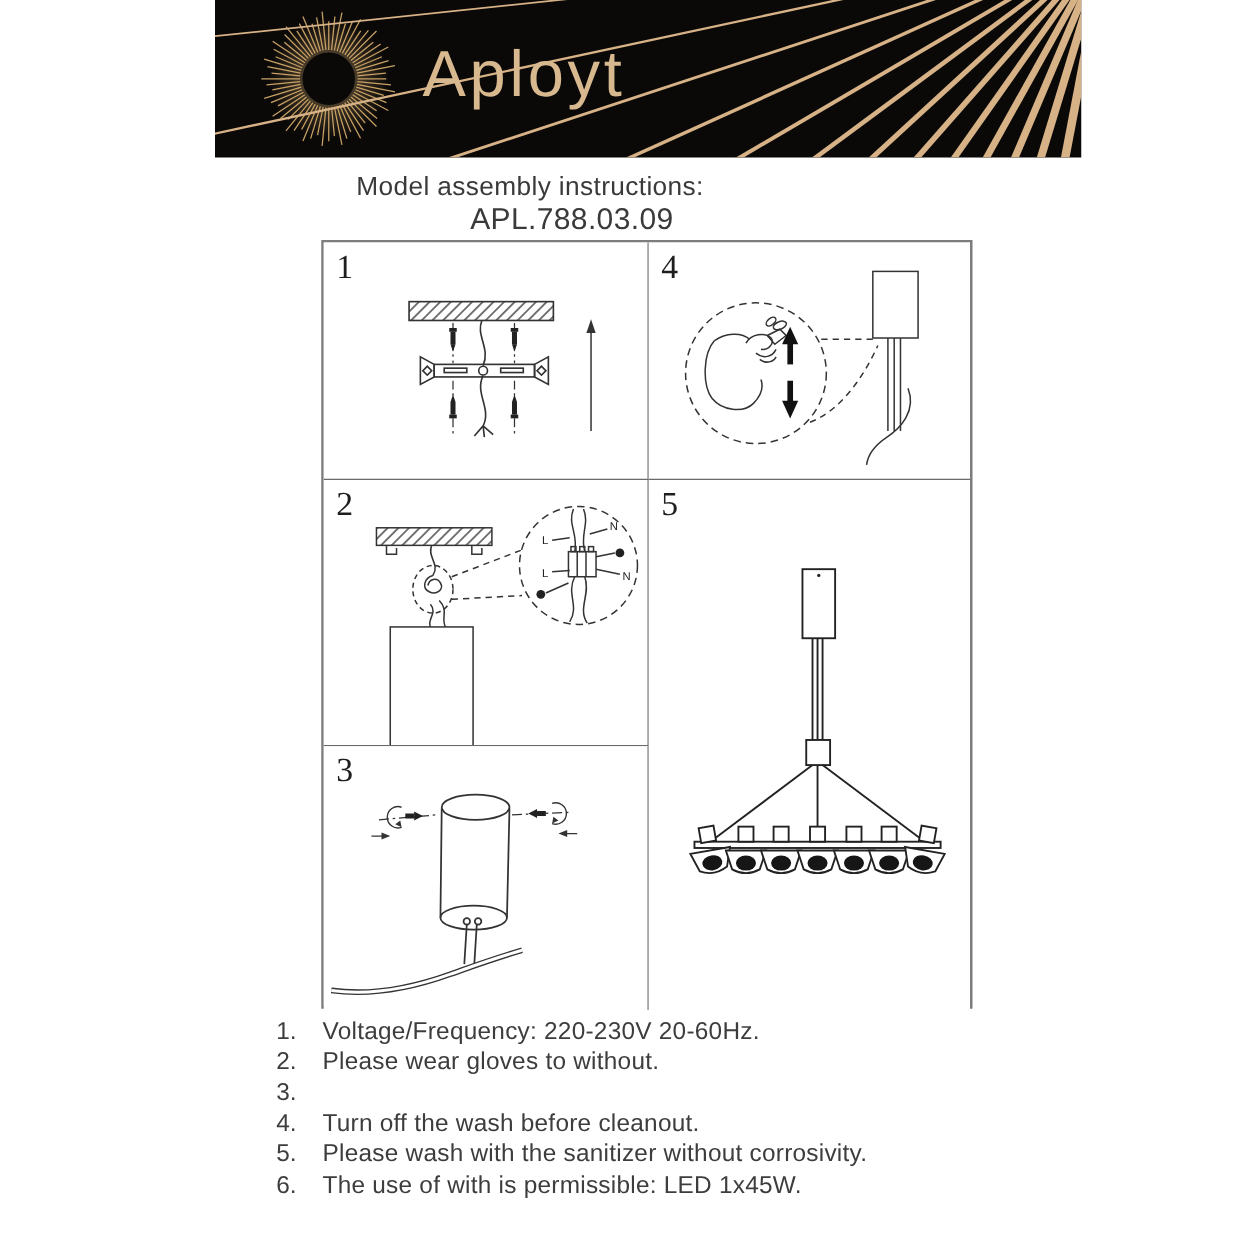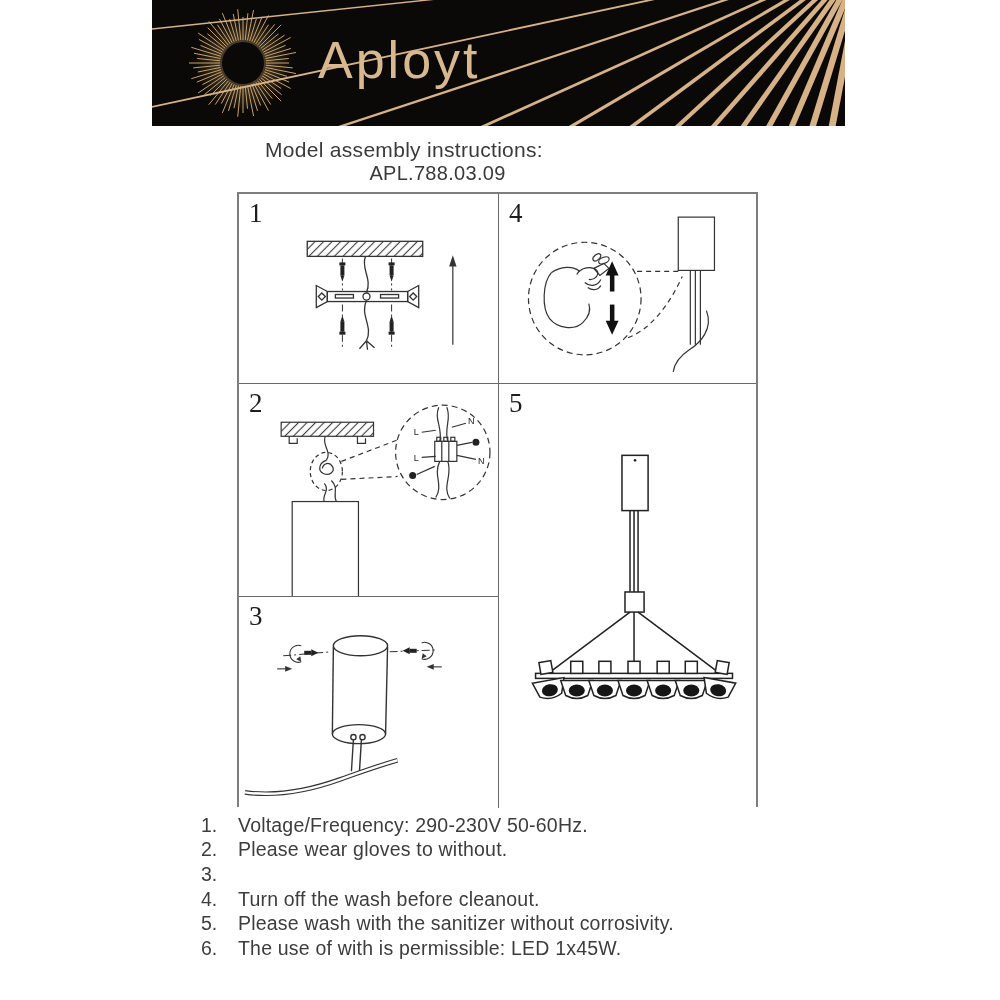--- a/index.html
+++ b/index.html
@@ -1,28 +1,28 @@
 <!DOCTYPE html>
 <html><head>
 <meta charset="utf-8">
 <style>
   html,body{margin:0;padding:0;}
   body{width:1000px;height:1000px;background:#ffffff;font-family:"Liberation Sans",sans-serif;position:relative;overflow:hidden;}
-  .page{position:absolute;inset:0;}
+  .page{position:absolute;inset:0;margin-left:20px;}
 
   
   .banner{position:absolute;left:152px;top:0;width:693px;height:126px;background:#0b0908;overflow:hidden;}
   .logo-glow{position:absolute;left:41px;top:13px;width:100px;height:100px;border-radius:50%;
     background:radial-gradient(circle, rgba(226,186,126,0.55) 0%, rgba(226,186,126,0.18) 42%, rgba(226,186,126,0) 68%);}
   .banner svg{position:absolute;left:0;top:0;}
   .brand{position:absolute;left:166px;top:30px;color:#d8b88e;font-size:52px;font-weight:400;letter-spacing:3px;}
 
   
   .title{position:absolute;left:0;top:138px;width:808px;text-align:center;font-size:21px;color:#3a3a3a;letter-spacing:0.3px;}
-  .model{position:absolute;left:0;top:162px;width:875px;text-align:center;font-size:20px;color:#3a3a3a;letter-spacing:0.3px;}
+  .model{position:absolute;left:0;top:162px;width:875px;text-align:center;font-size:24px;color:#3a3a3a;letter-spacing:0.3px;}
 
   
   .grid{position:absolute;left:237px;top:192px;width:521px;height:615px;border:2px solid #7d7d7d;box-sizing:border-box;background:#fff;}
   .panel{position:absolute;box-sizing:border-box;background:#fff;}
   .p1{left:0;top:0;width:260px;height:190px;border-right:1.5px solid #6a6a6a;border-bottom:1.5px solid #6a6a6a;}
   .p2{left:0;top:190px;width:260px;height:213px;border-right:1.5px solid #6a6a6a;border-bottom:1.5px solid #6a6a6a;}
   .p3{left:0;top:403px;width:260px;height:211px;border-right:1.5px solid #6a6a6a;}
   .p4{left:260px;top:0;width:257px;height:190px;border-bottom:1.5px solid #6a6a6a;}
   .p5{left:260px;top:190px;width:257px;height:424px;}
   .pnum{position:absolute;left:10px;top:4px;font-family:"Liberation Serif",serif;font-size:27px;color:#1e1e1e;}
@@ -354,21 +354,21 @@
           <use href="#lampUnit" transform="translate(191 0)"></use>
           <use href="#lampUnit" transform="translate(220 0) rotate(10 0 292)"></use>
         </g>
       </svg>
     </section>
   </div>
 
   <div class="footer">
     <div class="frow">
       <span class="fnum">1.</span>
-      <span class="ftext">Voltage/Frequency: 290-230V 50-60Hz.</span>
+      <span class="ftext">Voltage/Frequency: 220-230V 20-60Hz.</span>
     </div>
     <div class="frow">
       <span class="fnum">2.</span>
       <span class="ftext">Please wear gloves to without.</span>
     </div>
     <div class="frow">
       <span class="fnum">3.</span>
     </div>
     <div class="frow">
       <span class="fnum">4.</span>

